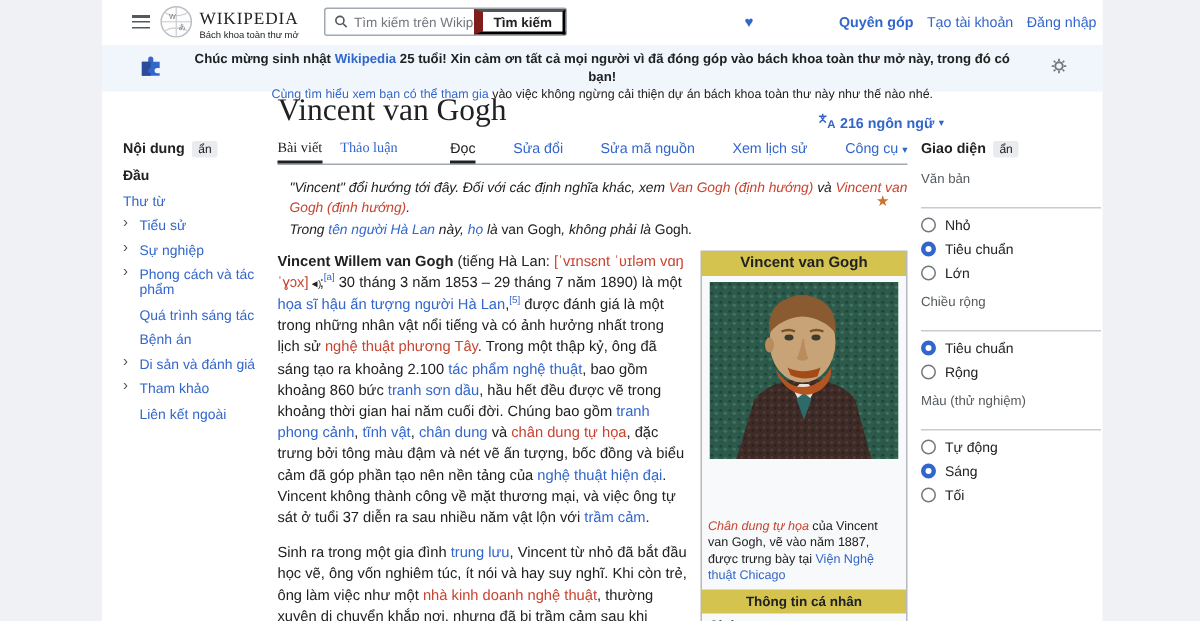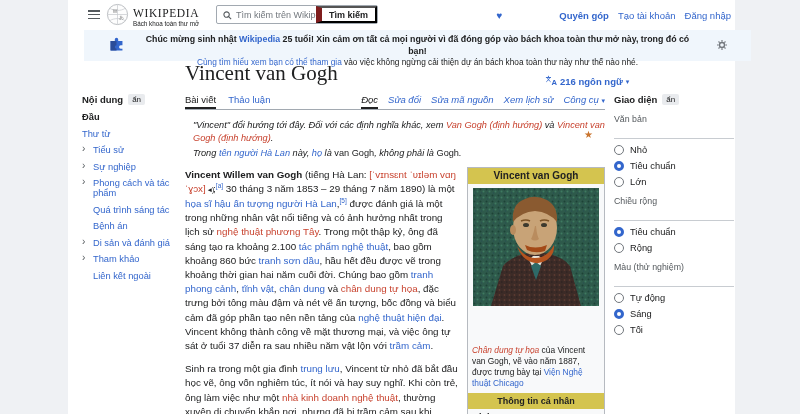--- a/index.html
+++ b/index.html
@@ -19,21 +19,21 @@
   .searchbar .mag { margin:0 4px 0 6px; flex:none; }
   .searchbar input { border:0; outline:0; flex:1; font-size:9px; color:#202122; font-family:inherit; min-width:0; background:transparent; }
   .searchbar input::placeholder { color:#72777d; }
   .search-btn { flex:none; height:100%; border-left:6px solid #7f1d1d; background:#fff; font-size:9px; font-weight:bold; color:#202122; padding:0 7px; font-family:inherit; cursor:pointer; }
   .hdr-links { position:absolute; right:4px; top:0; height:30px; display:flex; align-items:center; gap:9px; font-size:9.5px; }
   .hdr-links .heart { color:#36c; font-size:10px; }
   .hdr-links .donate { color:#36c; font-weight:bold; cursor:pointer;margin-left:48px; }
   .hdr-links a { color:#36c; text-decoration:none; cursor:pointer; }
 
   
-  .banner { position:absolute; left:16px; top:30px; width:100%; height:31px; background:#f0f6fc; }
+  .banner { position:absolute; left:0; top:30px; width:100%; height:31px; background:#f0f6fc; }
   .banner .puzzle { position:absolute; left:24px; top:6px; }
   .banner .gear { position:absolute; right:24px; top:6px; }
   .banner-text { position:absolute; left:60px; right:60px; top:4px; text-align:center; line-height:11.5px; }
   .banner-text .l1 { font-size:8.8px; font-weight:bold; color:#202122; }
   .banner-text .l2 { font-size:8.3px; color:#202122; }
 
   
   .layout { position:absolute; left:0; top:61px; width:100%; height:353px; }
 
   
@@ -46,22 +46,22 @@
   .toc-item.head0 { padding-left:0; color:#202122; font-weight:bold; }
   .toc-item .chev { position:absolute; left:0; top:-1px; color:#54595d; font-size:10px; }
 
   
   .title-row { position:absolute; left:117px; top:0; width:420px; }
   h1.pt { font-family:"Liberation Serif","DejaVu Serif",serif; font-size:21px; font-weight:normal; color:#202122; }
   .lang-btn { position:absolute; left:477px; top:14px; display:flex; align-items:center; gap:3px; color:#36c; font-size:9.5px; font-weight:bold; cursor:pointer; }
   .lang-btn .dd { font-size:7px; color:#36c; }
 
   .tabs-row { position:absolute; left:117px; top:33px; width:420px; height:16px; border-bottom:1px solid #a2a9b1; display:flex; font-size:9.5px; }
-  .tabs-left { display:flex; gap:12px; }
-  .tabs-right { margin-left:auto; display:flex; gap:10px;font-style:italic; }
+  .tabs-left { display:flex; gap:12px;font-family:Liberation Serif, serif; }
+  .tabs-right { margin-left:auto; display:flex; gap:25px; }
   .tab { color:#36c; cursor:pointer; padding-bottom:3px; }
   .tab.active { color:#202122; border-bottom:2px solid #202122; }
   .tab .dd { font-size:7px; }
 
   .star { position:absolute; left:516px; top:68px; font-size:10px; color:#c9742e; }
 
   
   .article { position:absolute; left:117px; top:50px; width:420px; padding-top:8px; font-size:9.8px; line-height:14.2px; }
   .hatnote { font-style:italic; font-size:9.2px; line-height:12.5px; margin:0 0 3px 8px; }
   .article p { margin:8px 0 9px; text-align:left; }

